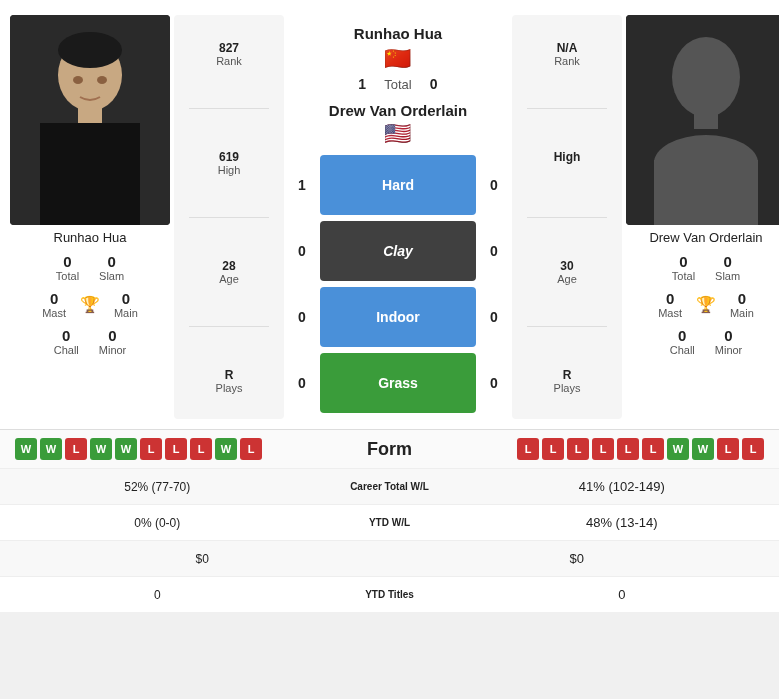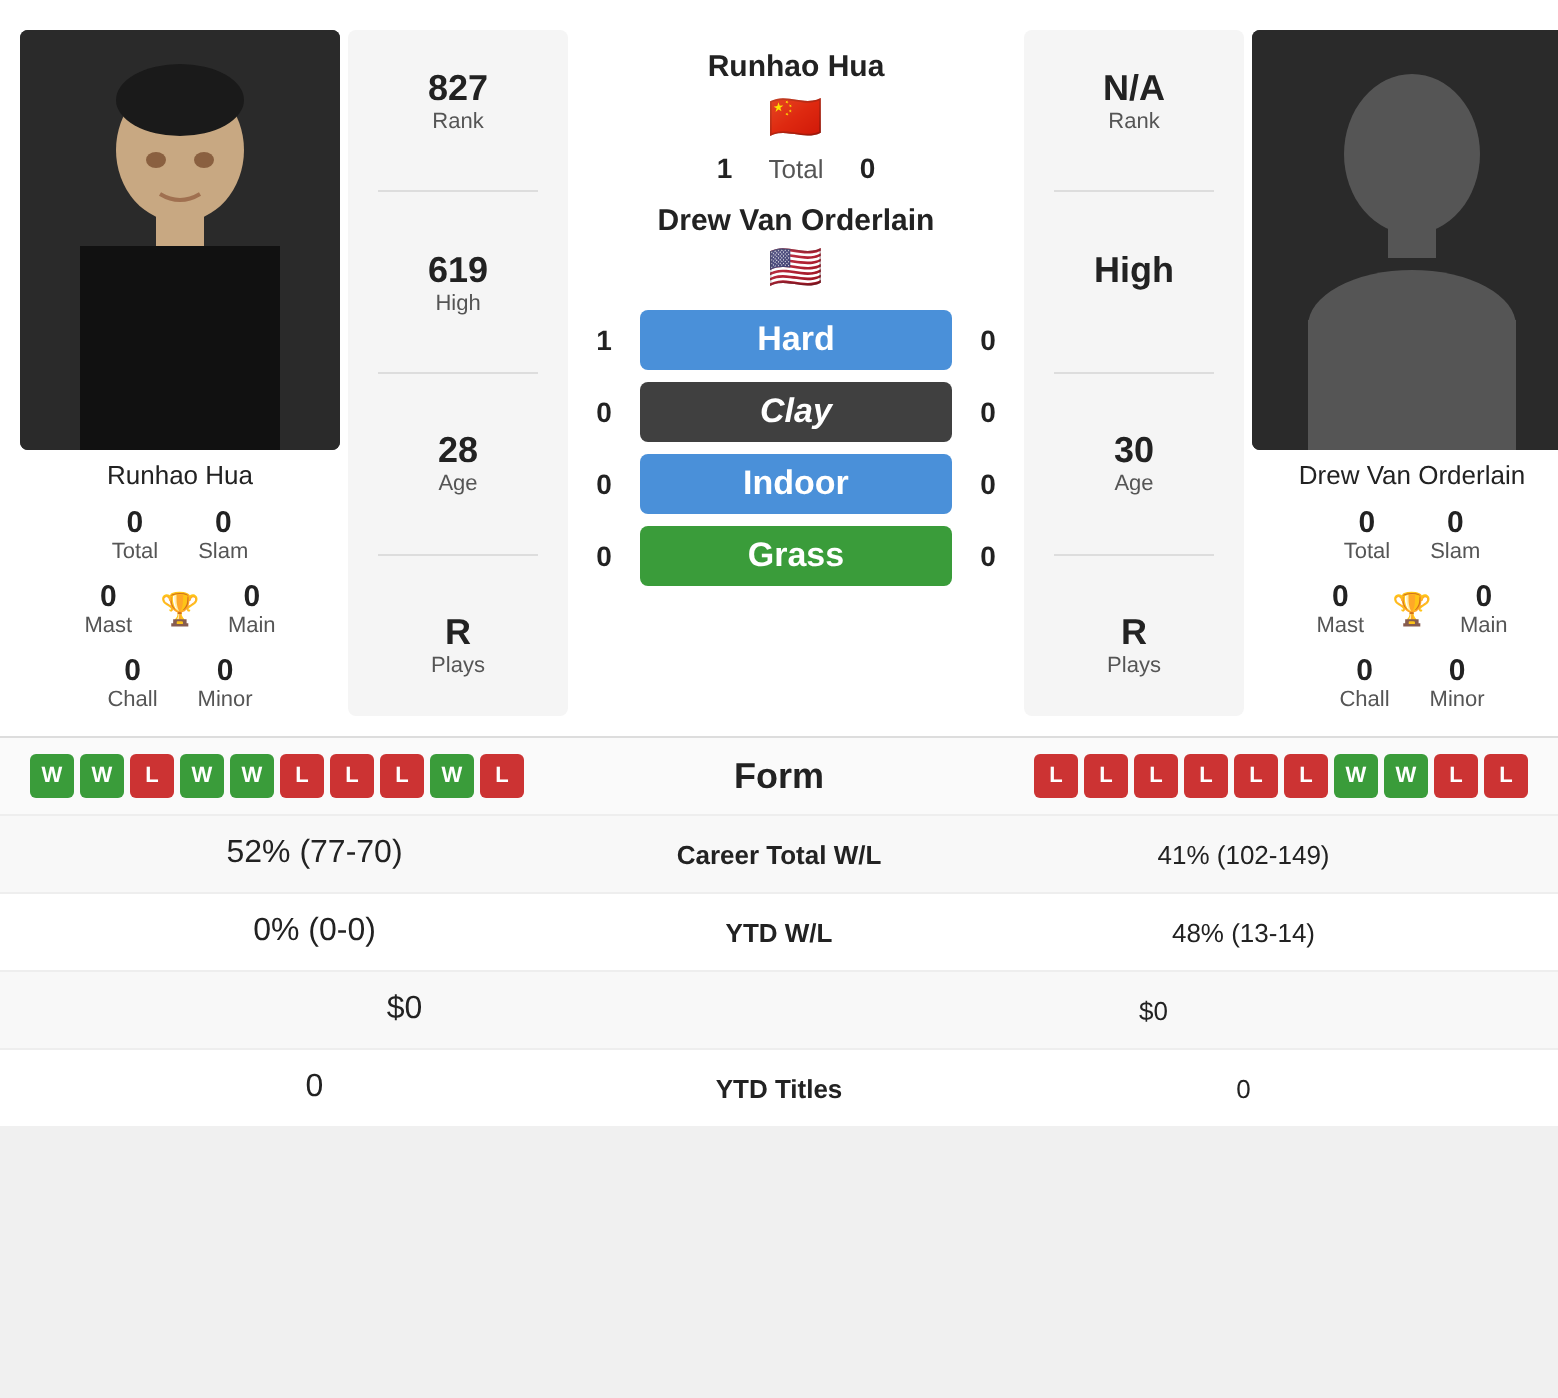--- a/index.html
+++ b/index.html
@@ -64,21 +64,21 @@
       font-size: 11px;
       color: #555;
     }
 
     .trophy-icon {
       color: #b8860b;
       font-size: 16px;
     }
 
     .rank-value {
-      font-size: 18px;
+      font-size: 12px;
       font-weight: bold;
     }
 
     .rank-label {
       font-size: 11px;
       color: #555;
     }
 
     
     .center-section {
@@ -101,23 +101,23 @@
     .score-num {
       width: 28px;
       text-align: center;
       font-size: 14px;
       font-weight: bold;
     }
 
     .surface-btn {
       flex: 1;
       text-align: center;
-      padding: 5px 10px;
+      padding: 22px 10px;
       border-radius: 4px;
-      font-size: 17px;
+      font-size: 14px;
       font-weight: bold;
       color: #fff;
       margin: 0 4px;
     }
 
     .surface-hard { background: #4a90d9; }
     .surface-clay { background: #404040; font-style: italic; }
     .surface-indoor { background: #4a90d9; }
     .surface-grass { background: #3a9c3a; }
 
@@ -233,28 +233,28 @@
       border-bottom: 1px solid #eee;
     }
 
     .stats-row:last-child {
       border-bottom: none;
     }
 
     .stats-row-left {
       flex: 1;
       text-align: center;
-      font-size: 16px;
+      font-size: 12px;
     }
 
     .stats-row-center {
       width: 180px;
       text-align: center;
       font-weight: bold;
-      font-size: 13px;
+      font-size: 10px;
       flex-shrink: 0;
     }
 
     .stats-row-right {
       flex: 1;
       text-align: center;
       font-size: 13px;
     }
 
     .stats-row-alt {

